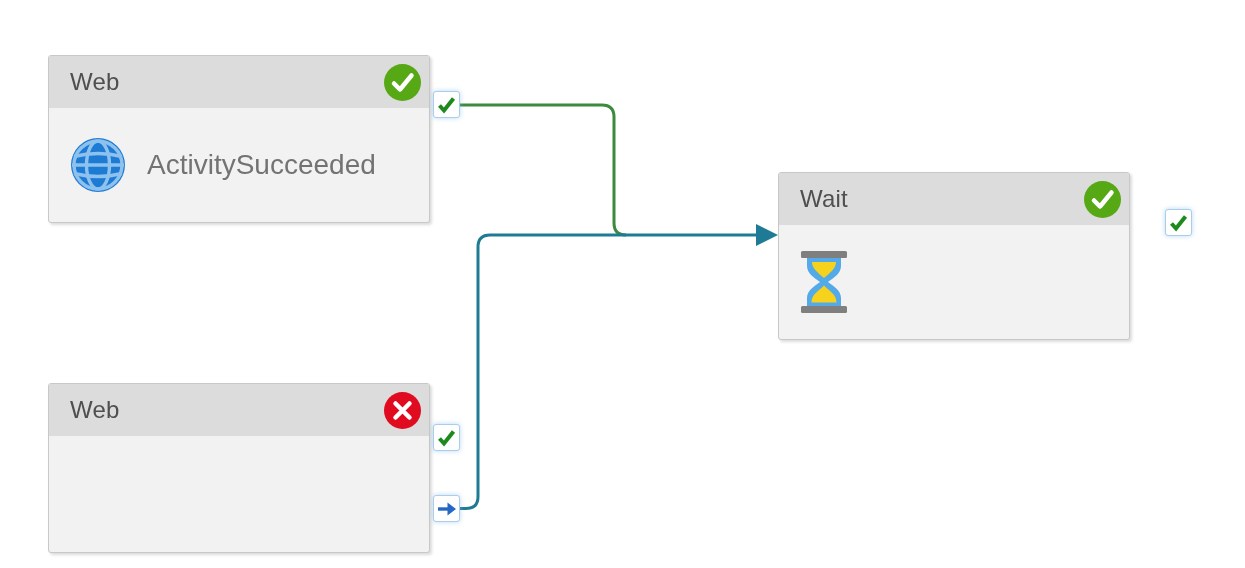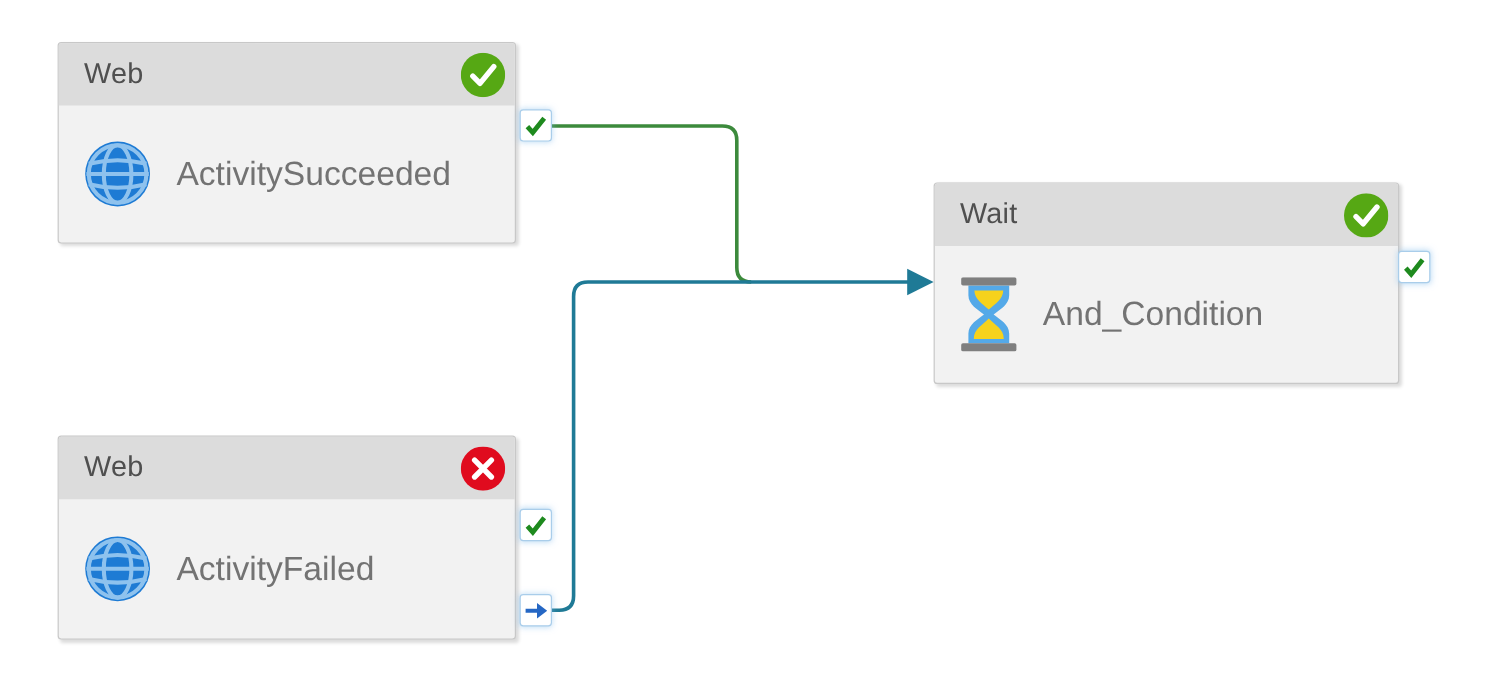--- a/index.html
+++ b/index.html
@@ -14,24 +14,25 @@
     overflow: hidden;
   }
 
   
   .node {
     position: absolute;
     background: #f2f2f2;
     border: 1px solid #c8c8c8;
     border-radius: 3px;
     box-shadow: 2px 2px 3px rgba(0,0,0,0.14);
+    margin-top: 20px;
   }
   .node-1 { left: 48px;  top: 35px;  width: 382px; height: 168px; }
   .node-2 { left: 48px;  top: 363px; width: 382px; height: 170px; }
-  .node-3 { left: 778px; top: 152px; width: 388px; height: 168px; }
+  .node-3 { left: 778px; top: 152px; width: 352px; height: 168px; }
 
   .node-header {
     height: 52px;
     background: #dcdcdc;
     display: flex;
     align-items: center;
     justify-content: space-between;
     padding: 0 8px 0 21px;
     border-radius: 2px 2px 0 0;
   }
@@ -121,50 +122,38 @@
   </div>
 
   <div class="node node-2">
     <div class="node-header">
       <span class="node-type">Web</span>
       <svg class="badge" viewBox="0 0 37 37">
         <circle cx="18.5" cy="18.5" r="18.5" fill="#e00b1e"></circle>
         <path d="M11.5,11.5 L25.5,25.5 M25.5,11.5 L11.5,25.5" fill="none" stroke="#ffffff" stroke-width="4.5" stroke-linecap="round"></path>
       </svg>
     </div>
-    <div class="node-body">
-      <svg class="activity-icon" width="56" height="56" viewBox="0 0 56 56">
-        <circle cx="28" cy="28" r="27" fill="#1e7bd4"></circle>
-        <circle cx="28" cy="28" r="24" fill="none" stroke="#8ec2ee" stroke-width="3.4"></circle>
-        <ellipse cx="28" cy="28" rx="11.5" ry="24" fill="none" stroke="#8ec2ee" stroke-width="3.4"></ellipse>
-        <path d="M4,19.5 Q28,13.5 52,19.5" fill="none" stroke="#8ec2ee" stroke-width="3.4"></path>
-        <path d="M2,28 H54" fill="none" stroke="#8ec2ee" stroke-width="3.4"></path>
-        <path d="M4,36.5 Q28,42.5 52,36.5" fill="none" stroke="#8ec2ee" stroke-width="3.4"></path>
-      </svg>
-      <span class="node-label">ActivityFailed</span>
-    </div>
   </div>
 
   <div class="node node-3">
     <div class="node-header">
       <span class="node-type">Wait</span>
       <svg class="badge" viewBox="0 0 37 37">
         <circle cx="18.5" cy="18.5" r="18.5" fill="#56a814"></circle>
         <path d="M10,19.5 L16,25.5 L27.5,11.5" fill="none" stroke="#ffffff" stroke-width="4.5" stroke-linecap="round" stroke-linejoin="round"></path>
       </svg>
     </div>
     <div class="node-body">
       <svg class="activity-icon" width="48" height="62" viewBox="0 0 48 62">
         <path d="M7,7 H41 V15 C41,23 33,27 28,31 C33,35 41,39 41,47 V55 H7 V47 C7,39 15,35 20,31 C15,27 7,23 7,15 Z" fill="#54a9e8"></path>
         <path d="M12,11 H36 C36,18 29.5,22 24,27 C18.5,22 12,18 12,11 Z" fill="#f6d21c"></path>
         <path d="M24,34.5 C29,40 36.5,43 36.5,51.5 H11.5 C11.5,43 19,40 24,34.5 Z" fill="#f6d21c"></path>
         <rect x="1" y="0" width="46" height="7" rx="1.5" fill="#7f7f7f"></rect>
         <rect x="1" y="55" width="46" height="7" rx="1.5" fill="#7f7f7f"></rect>
       </svg>
-      <span class="node-label">And_Condition</span>
     </div>
   </div>
 
   <div class="port port-n1-success">
     <svg width="19" height="19" viewBox="0 0 19 19">
       <path d="M2.5,10.5 L7,15.5 L16.5,3.5" fill="none" stroke="#1e8a1e" stroke-width="4"></path>
     </svg>
   </div>
 
   <div class="port port-n2-success">

